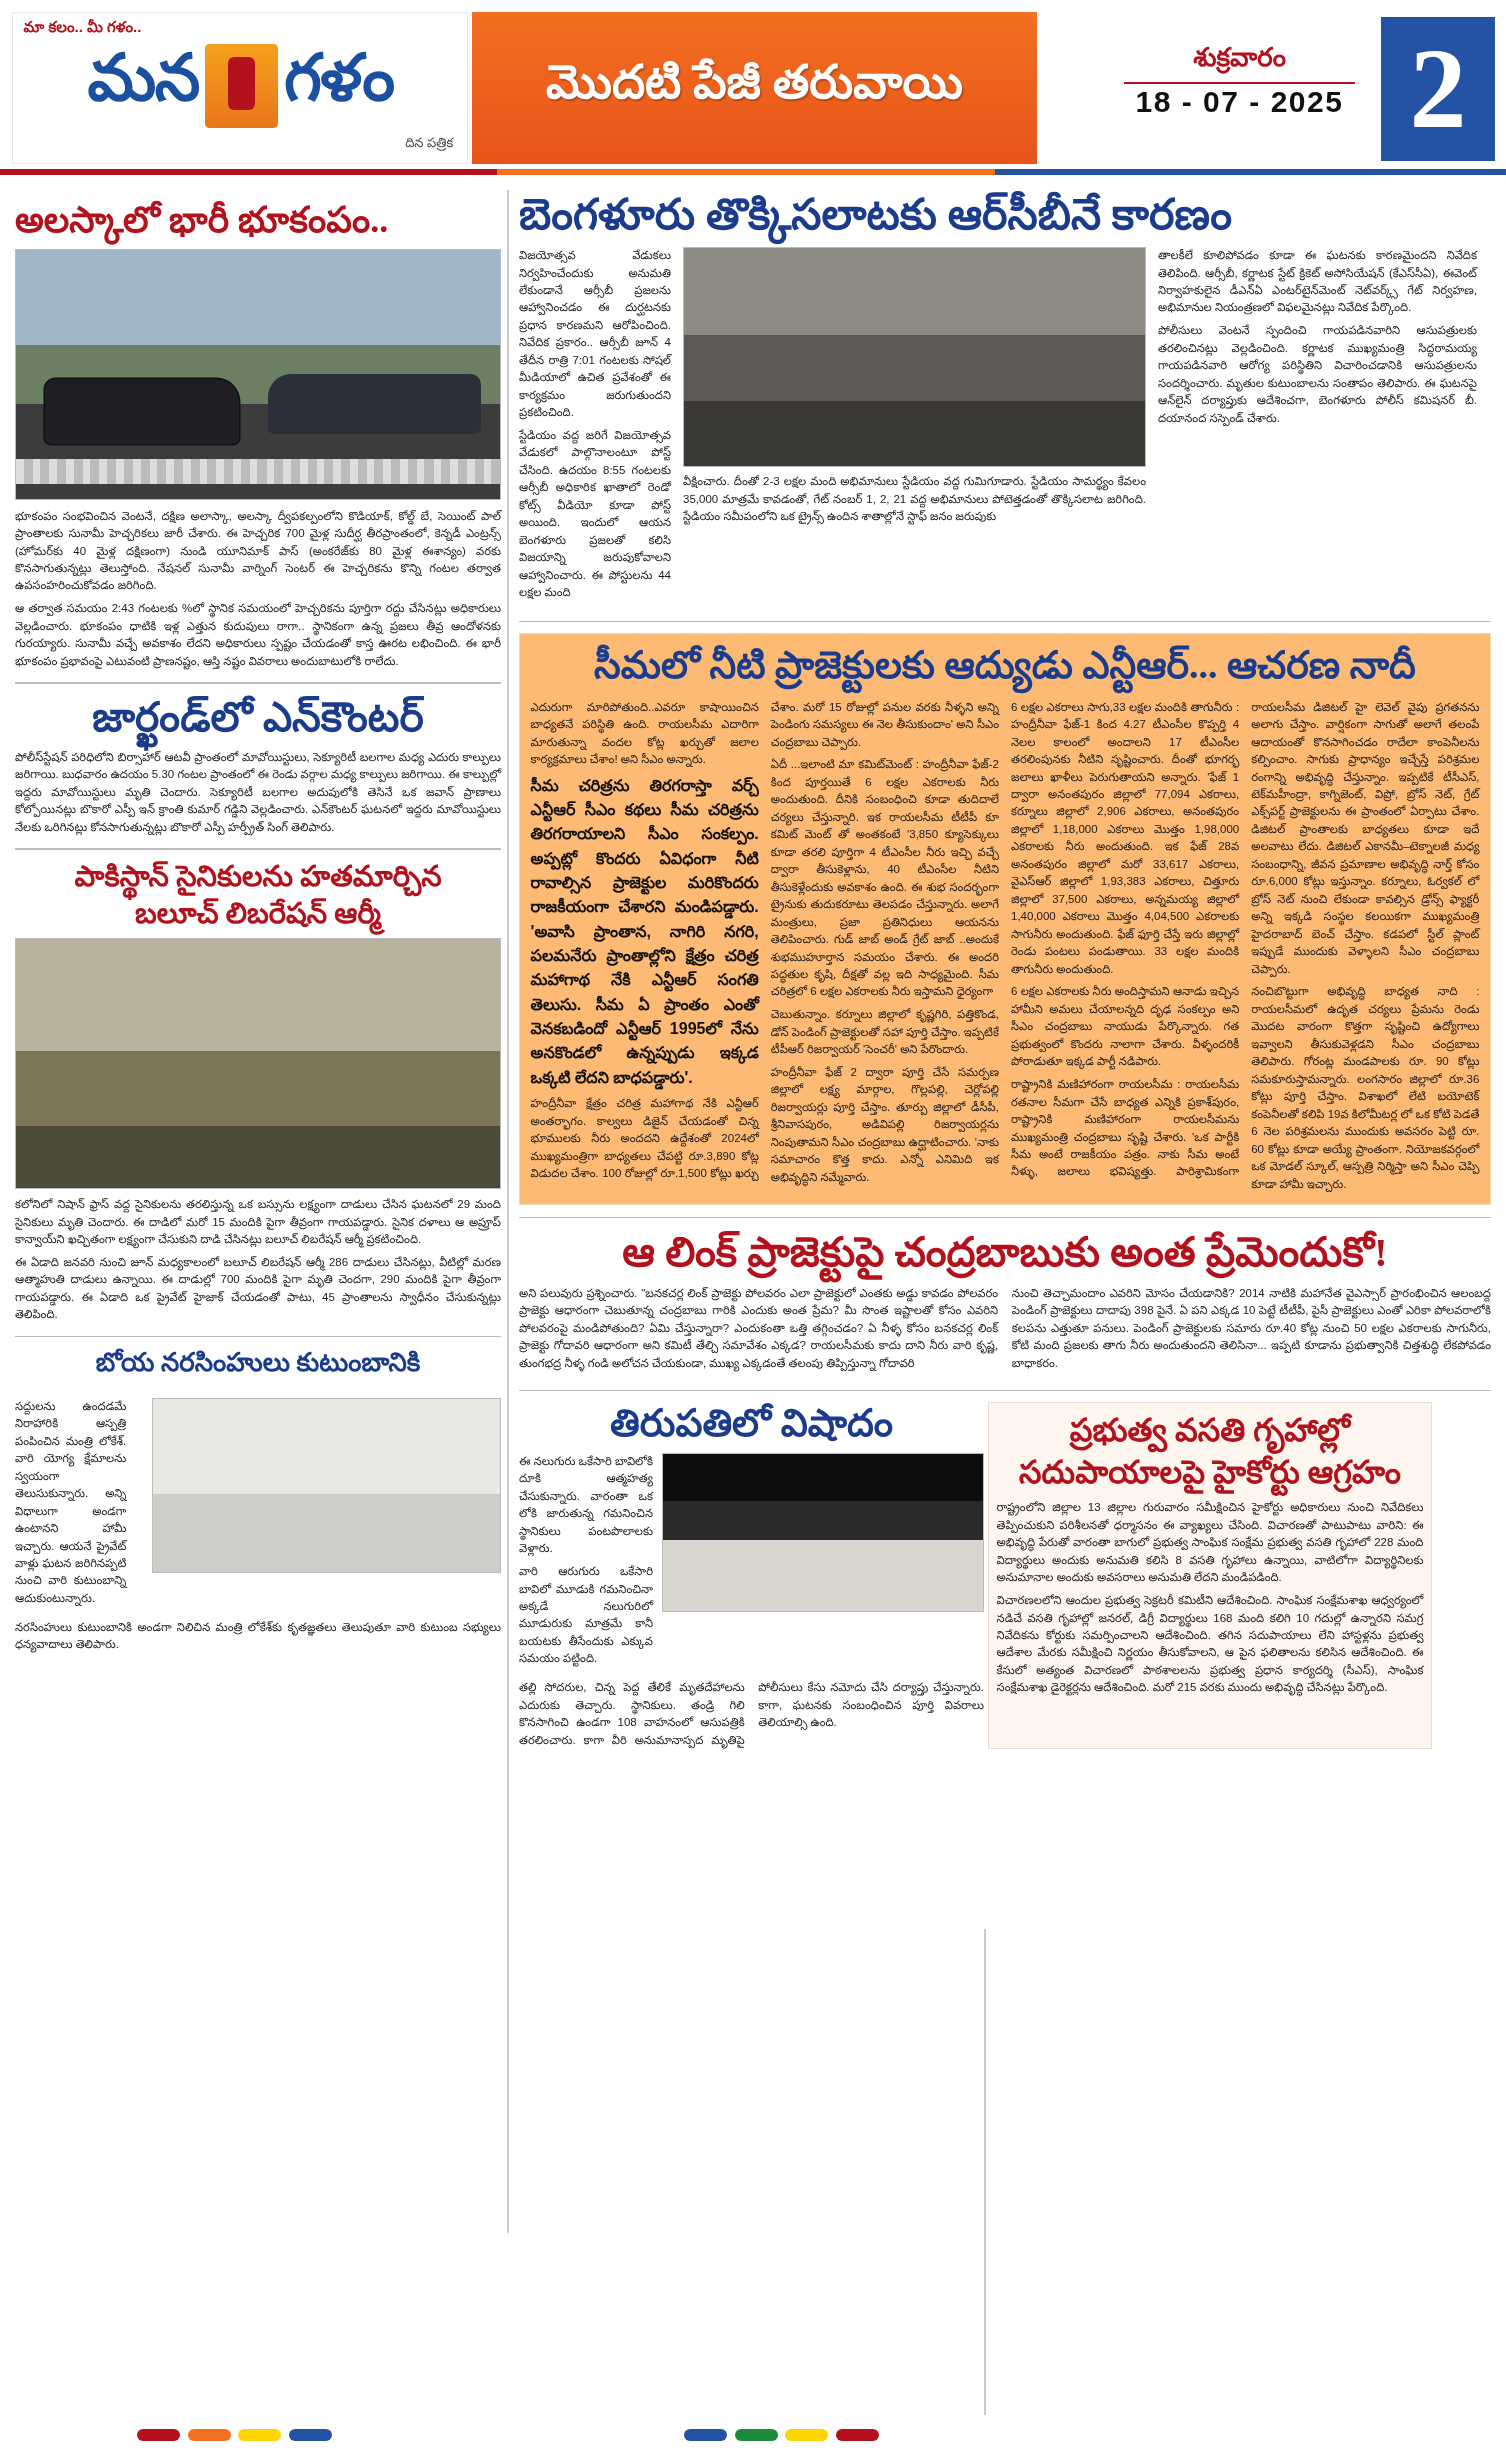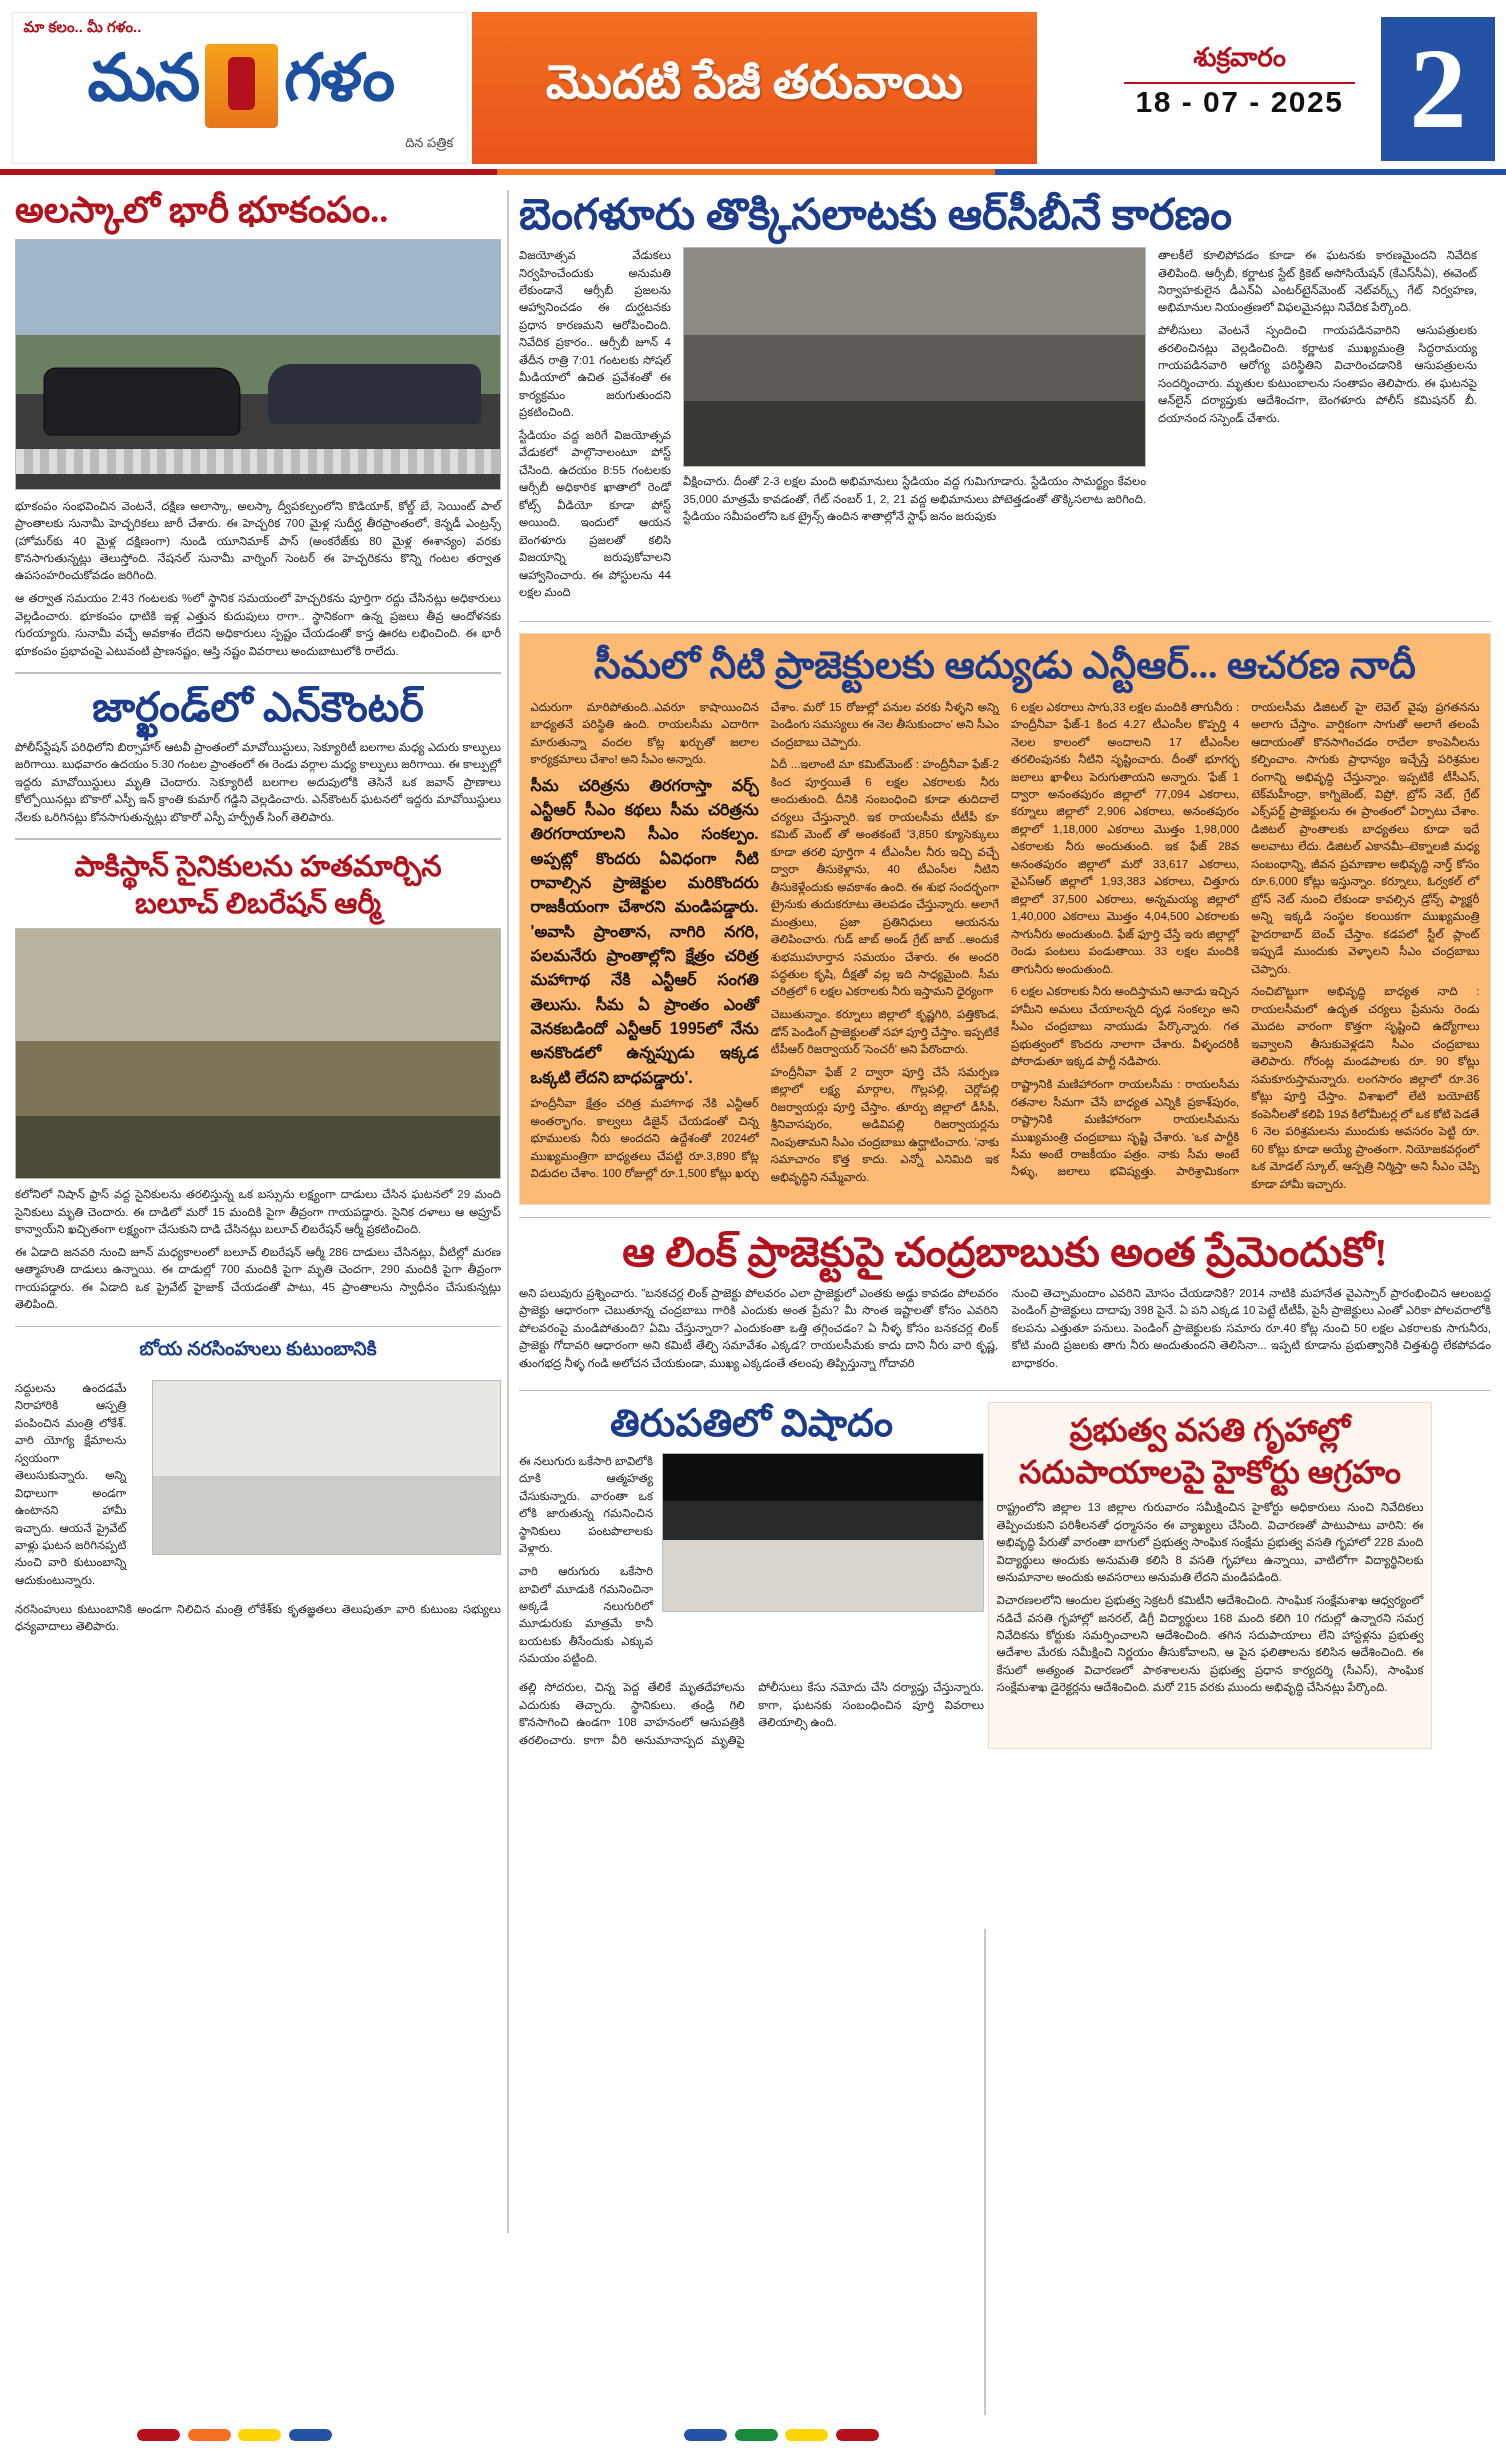--- a/index.html
+++ b/index.html
@@ -62,36 +62,36 @@
   .mast-date-rule { position:absolute; left:82px; top:70px; width:231px; height:2.3px; background:#b3121c; }
   .mast-pageno {
     position:absolute; left:339px; top:4.6px; width:114px; height:144px;
     background:#2453a6; color:#fff; font-size:114px; font-weight:bold;
     display:flex; align-items:center; justify-content:center; font-family:"Liberation Serif", serif;
   }
   .mast-rule { position:absolute; left:0; top:169px; width:1507px; height:6px;
     background:linear-gradient(90deg,#b3121c 0 33%,#f36f21 33% 66%,#2453a6 66% 100%); }
 
   
-  .col-left { position:absolute; left:15px; top:190px; width:486px; }
+  .col-left { position:absolute; left:15px; top:200px; width:486px; }
   .col-right { position:absolute; left:519px; top:190px; width:972px; }
   .vrule { position:absolute; top:190px; width:1.5px; background:#c9c9c9; }
 
   h2.head-red {
     font-family:"Liberation Serif", serif;
     color:#b3121c; font-weight:bold; margin:0 0 7.6px 0; line-height:1.15;
   }
   h2.head-blue {
     font-family:"Liberation Serif", serif;
     color:#1b3c8c; font-weight:bold; margin:0 0 7.6px 0; line-height:1.15;
   }
   .hl-1 { font-size:36px; }
   .hl-2 { font-size:41px; text-align:center; }
   .hl-3 { font-size:29px; text-align:center; line-height:1.25; }
-  .hl-4 { font-size:19px; text-align:center; line-height:1.25; }
+  .hl-4 { font-size:26px; text-align:center; line-height:1.25; }
   .hl-big { font-size:43px; }
 
   .body-text {
     font-size:11.5px; line-height:1.52; text-align:justify; color:#1a1a1a;
     font-family:"Liberation Sans", sans-serif;
   }
   .body-text p { margin:0 0 5.3px 0; }
   .photo {
     width:100%; background:#ccc; position:relative; overflow:hidden; display:block;
     border:0.8px solid #bbb;

